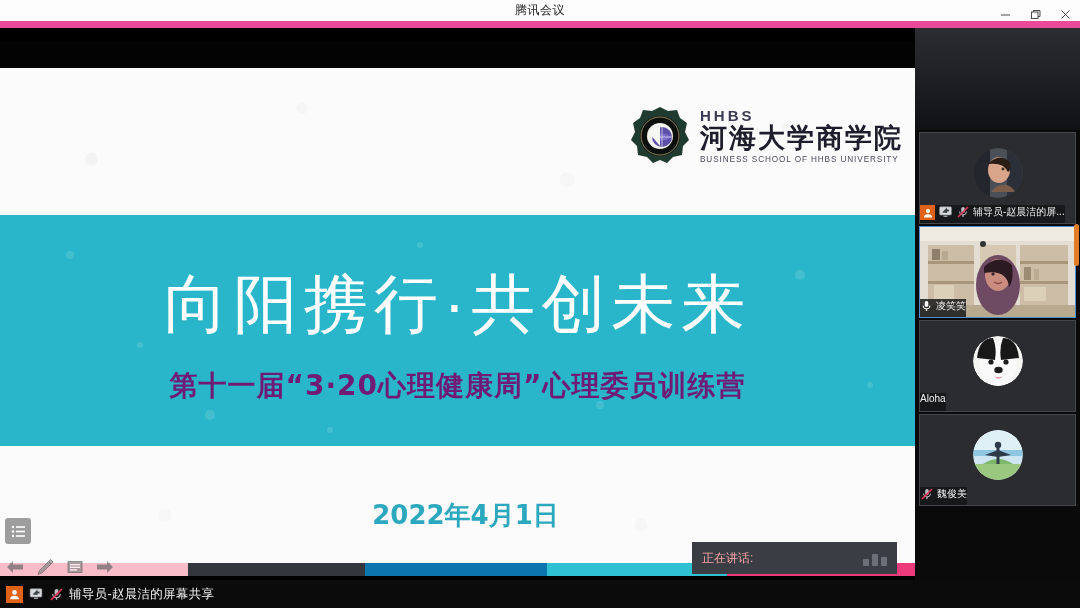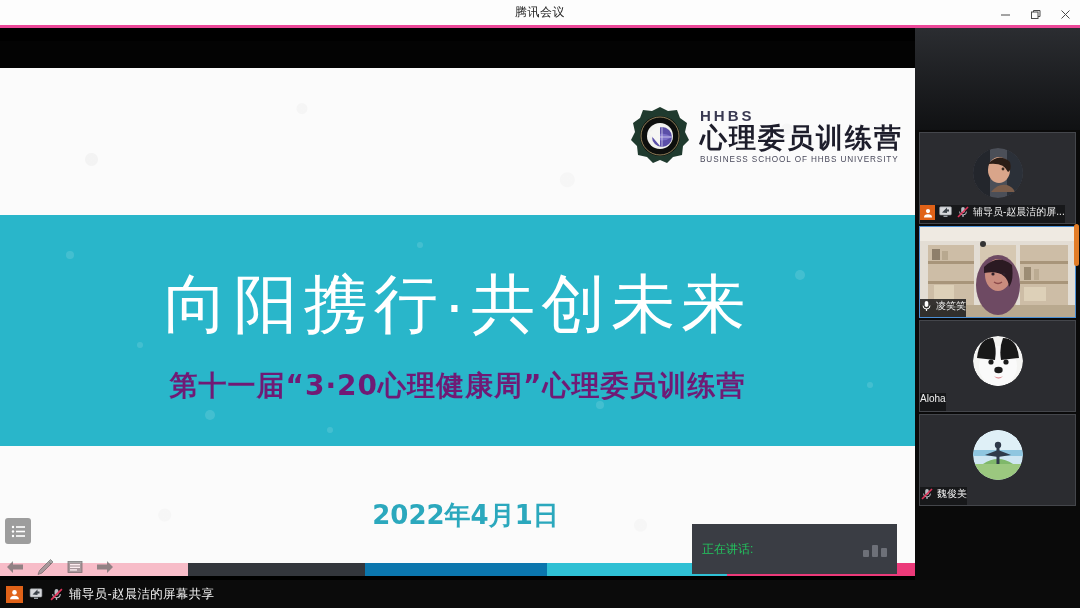--- a/index.html
+++ b/index.html
@@ -6,21 +6,21 @@
   html, body {
     width: 1080px; height: 608px;
     font-family: "Liberation Sans", "DejaVu Sans", sans-serif;
     background: #000; overflow: hidden;
   }
   #app { position: relative; width: 1080px; height: 608px; background: #000; }
 
   
   .titlebar {
     position: absolute; left: 0; top: 0; width: 1080px; height: 28px;
-    background: #fdfdfd; border-bottom: 3px solid #ec4899;
+    background: #fdfdfd; border-bottom: 7px solid #ec4899;
     display: flex; align-items: center; justify-content: center;
   }
   .titlebar .title { font-size: 12px; color: #222; letter-spacing: .5px; }
   .wincontrols { position: absolute; right: 0; top: 0; height: 28px; display: flex; }
   .wincontrols .wc {
     width: 30px; height: 28px; display: flex; align-items: center; justify-content: center;
     font-size: 12px; color: #4a4a4a; cursor: default;
   }
   .wc svg { display: block; }
 
@@ -105,23 +105,23 @@
   .rail > div { height: 100%; }
 
   
   .ppt-ctrls {
     position: absolute; left: 6px; bottom: 17px; display: flex; align-items: center; gap: 12px;
   }
   .ppt-ctrls .ic { width: 18px; height: 18px; display: block; opacity: .72; }
 
   
   .speaking {
-    position: absolute; right: 18px; bottom: 19px; height: 50px; min-width: 205px;
+    position: absolute; right: 18px; bottom: 19px; height: 32px; min-width: 205px;
     background: #3a3d44; display: flex; align-items: center; padding: 0 10px;
-    color: #22c55e; font-size: 12px;
+    color: #fca5a5; font-size: 12px;
   }
   .speaking .bars { margin-left: auto; display: flex; align-items: flex-end; gap: 3px; height: 16px; }
   .speaking .bars i { width: 6px; background: #6d7078; display: block; border-radius: 1px; }
 
   
   .panel {
     position: absolute; left: 915px; top: 28px; width: 165px; height: 552px;
     background: #0a0a0a; overflow: hidden;
   }
   .panel-head { position: absolute; left: 0; top: 0; width: 165px; height: 102px; background: linear-gradient(180deg,#2b2d31,#101113); }
@@ -211,21 +211,21 @@
             <circle cx="30" cy="30" r="13" fill="#f2f2ef"></circle>
             <circle cx="32" cy="31" r="10" fill="#5b4fa8"></circle>
             <path d="M22 31 q10 -7 20 0 q-10 7 -20 0 Z" fill="#7b6fc7"></path>
             <line x1="32" y1="21" x2="32" y2="41" stroke="#d8d4f0" stroke-width="0.8"></line>
             <line x1="22" y1="31" x2="42" y2="31" stroke="#d8d4f0" stroke-width="0.8"></line>
             <path d="M19 27 L30 18 L30 40 Z" fill="#f6f6f3"></path>
           </svg>
         </div>
         <div class="logo-text">
           <div class="logo-abbr">HHBS</div>
-          <div class="logo-cn">心理委员训练营</div>
+          <div class="logo-cn">河海大学商学院</div>
           <div class="logo-en">BUSINESS SCHOOL OF HHBS UNIVERSITY</div>
         </div>
       </div>
 
       <div class="banner">
         <svg class="banner-deco" viewBox="0 0 915 231" preserveAspectRatio="none">
           <circle cx="70" cy="40" r="4" fill="#ffffff"></circle>
           <circle cx="210" cy="200" r="5" fill="#ffffff"></circle>
           <circle cx="420" cy="30" r="3" fill="#ffffff"></circle>
           <circle cx="600" cy="190" r="4" fill="#ffffff"></circle>

